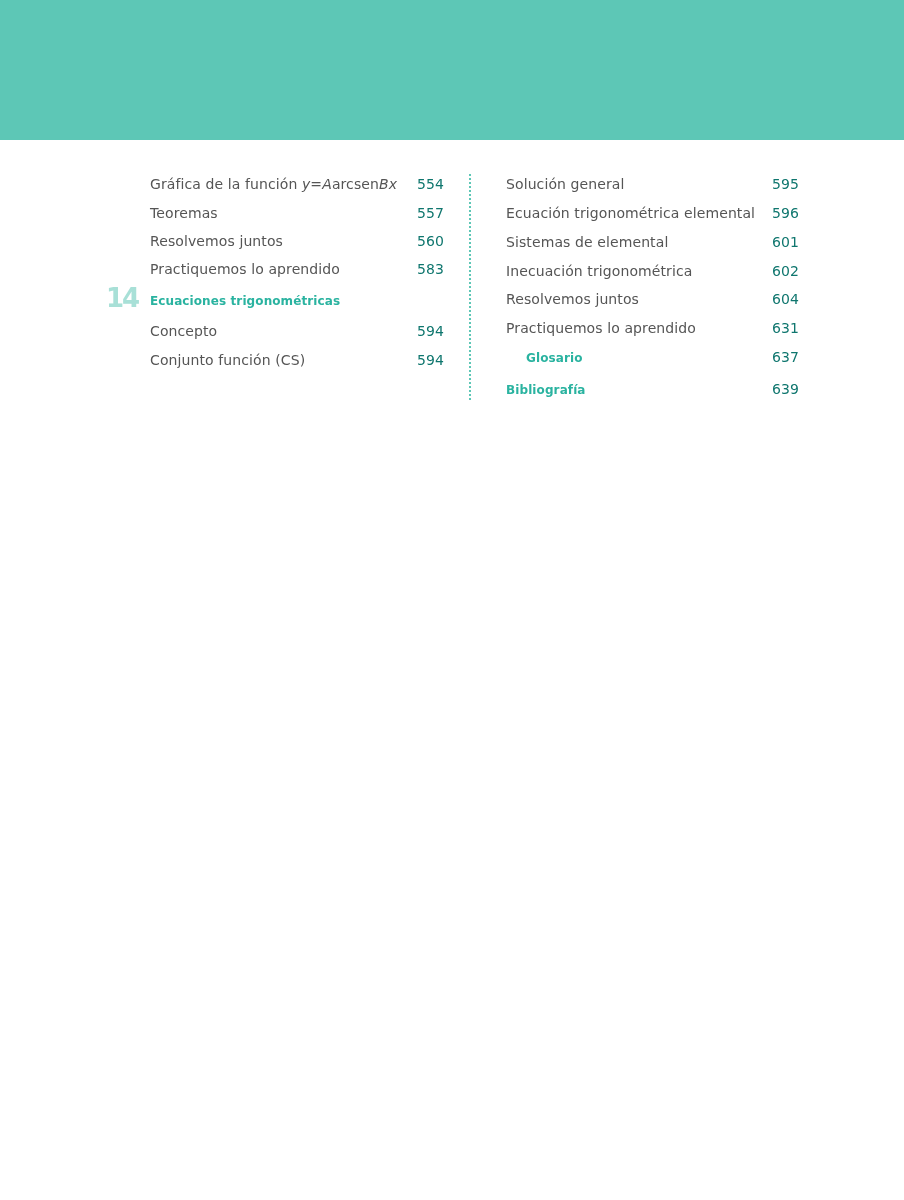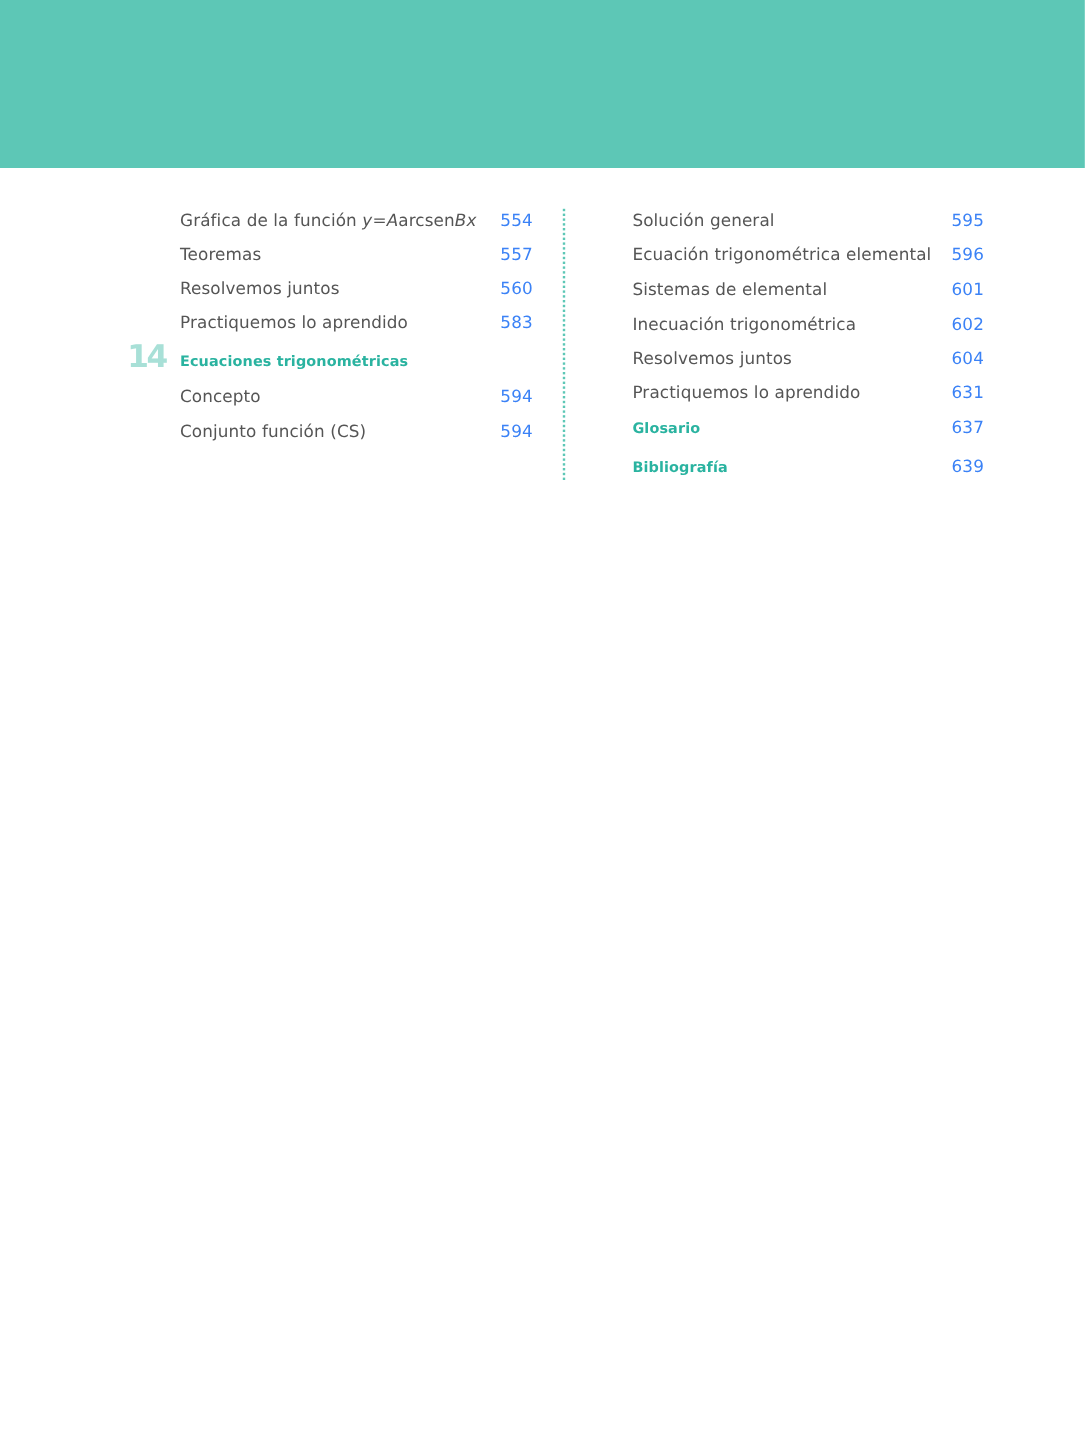--- a/index.html
+++ b/index.html
@@ -3,27 +3,27 @@
   <meta charset="utf-8">
   <style>
     html, body { margin: 0; padding: 0; }
     body {
       width: 904px; height: 1200px; background: #ffffff; position: relative; overflow: hidden;
       font-family: "DejaVu Sans", sans-serif; color: #555555;
     }
     .header-band { position: absolute; left: 0; top: 0; width: 904px; height: 140px; background: #5dc7b6; }
     .col { position: absolute; top: 170px; }
     .col-left { left: 150px; width: 294px; }
-    .col-right { left: 527px; width: 293px; text-align: center; }
+    .col-right { left: 506px; width: 293px; text-align: center; }
     .row {
       position: relative; display: flex; justify-content: space-between; align-items: baseline;
       font-size: 14px; height: 28px; line-height: 28px; letter-spacing: 0.1px;
     }
     .row .label { color: #555; }
-    .row .page { color: #3b82f6; }
+    .row .page { color: #0f766e; }
     .row.heading .label, .row.section .label { color: #2ab3a0; font-weight: bold; font-size: 12px; }
     .chapter-num {
       position: absolute; left: -44px; top: -2px; font-size: 26px; font-weight: bold; color: #a8e0d7;
       line-height: 34px; letter-spacing: -2px;
     }
     .divider {
       position: absolute; left: 469px; top: 174px; height: 226px; width: 0;
       border-left: 2px dotted #5dc7b6;
     }
     em { font-style: italic; }
@@ -84,21 +84,21 @@
     <span class="page">602</span>
   </div>
   <div class="row" style="height:29px;">
     <span class="label">Resolvemos juntos</span>
     <span class="page">604</span>
   </div>
   <div class="row" style="height:29px;">
     <span class="label">Practiquemos lo aprendido</span>
     <span class="page">631</span>
   </div>
-  <div class="row section" style="height:32px;">
+  <div class="row section" style="height:32px;margin-left:20px;">
     <span class="label">Glosario</span>
     <span class="page">637</span>
   </div>
   <div class="row section" style="height:32px;">
     <span class="label">Bibliografía</span>
     <span class="page">639</span>
   </div>
 </div>
 
 </body></html>

